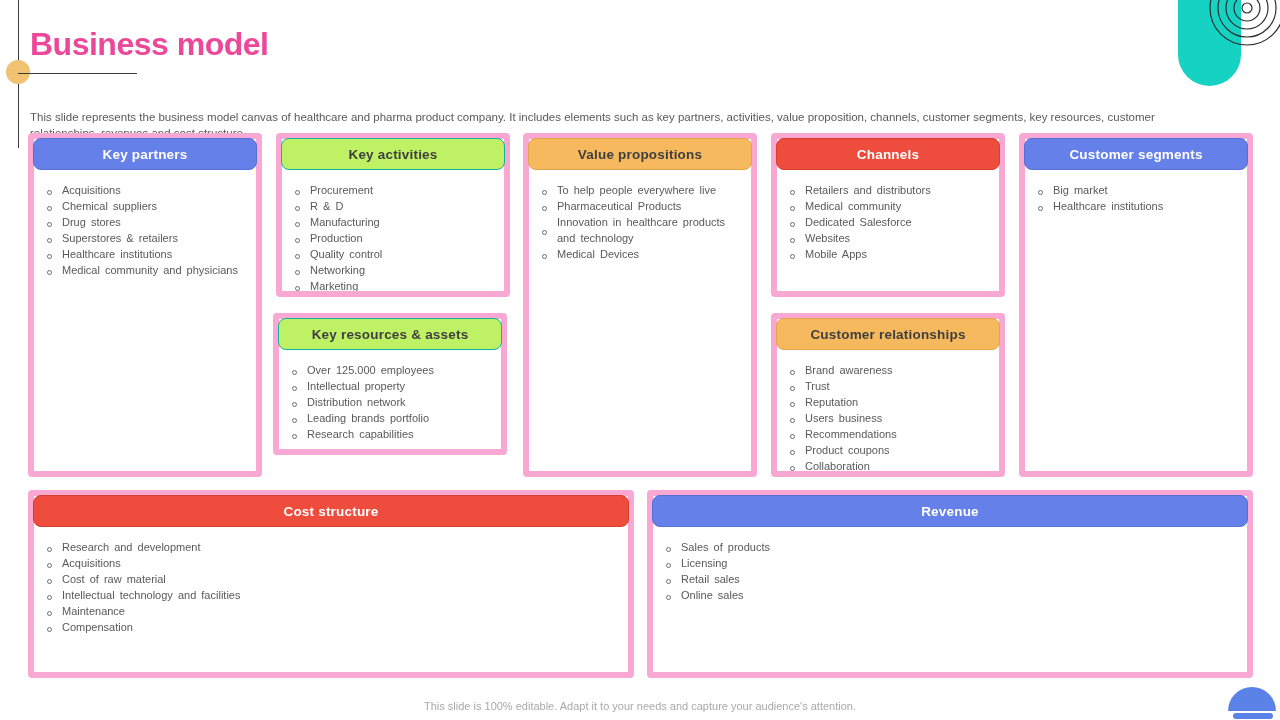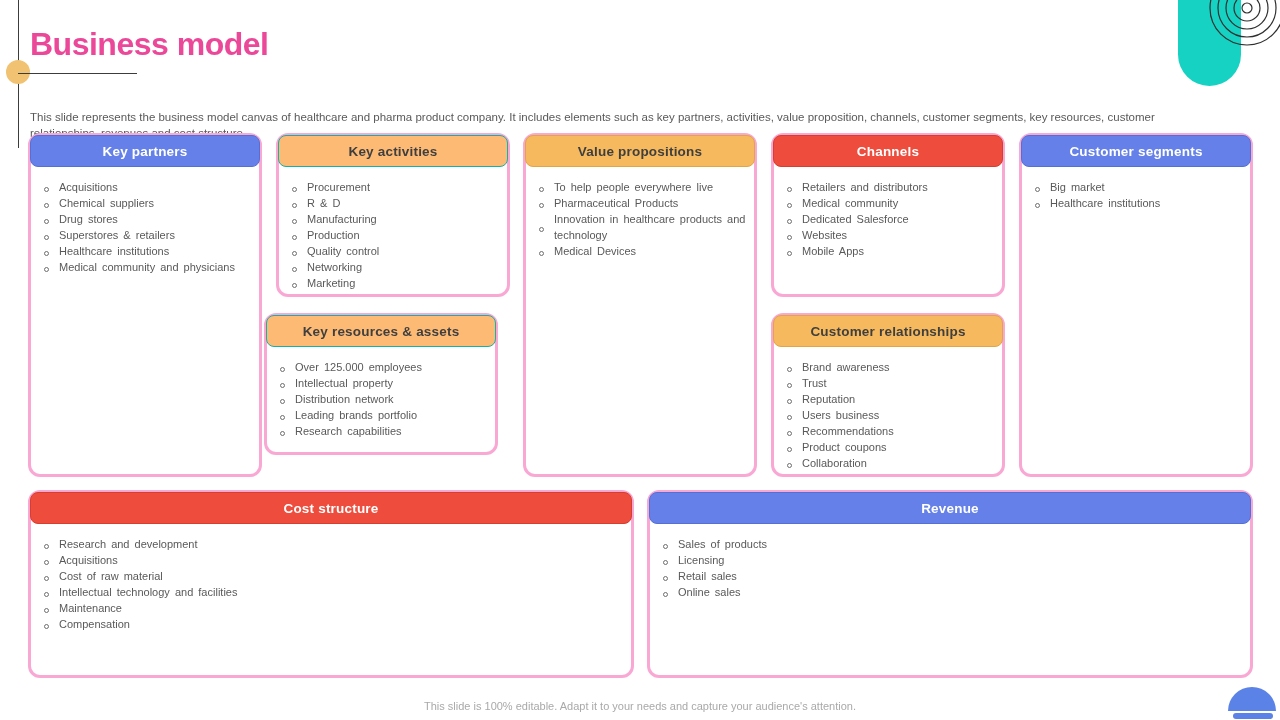--- a/index.html
+++ b/index.html
@@ -59,32 +59,32 @@
   
   .footer {
     position: absolute; left: 0; top: 700px; width: 1280px;
     text-align: center; font-size: 11px; color: #a9a9a9;
   }
 
   
   .box {
     position: absolute;
     background: #ffffff;
-    border: 3px solid #f9a8d4;
-    border-radius: 12px;
+    border: 6px solid #f9a8d4;
+    border-radius: 4px;
   }
   .box-header {
     position: absolute; top: -1px; left: -1px; right: -1px; height: 32px;
     border-radius: 8px;
     display: flex; align-items: center; justify-content: center;
     font-size: 13.5px; font-weight: 700; letter-spacing: 0.2px;
     border: 1px solid transparent;
   }
   .hdr-blue   { background: #6580e8; border-color: #5570d4; color: #ffffff; }
-  .hdr-teal   { background: #fdba74; border-color: #10b3a6; color: #3f3f3f; }
+  .hdr-teal   { background: #bef264; border-color: #10b3a6; color: #3f3f3f; }
   .hdr-orange { background: #f6b95d; border-color: #e0a548; color: #3f3f3f; }
   .hdr-red    { background: #ee4c3c; border-color: #d63e2e; color: #ffffff; }
 
   .box-body {
     position: absolute; top: 32px; left: 0; right: 0; bottom: 0;
     padding: 11px 8px 6px 12px;
     overflow: hidden;
   }
   .bullet-item {
     display: flex; align-items: center;
@@ -93,21 +93,21 @@
   }
   .bullet-dot {
     flex: none; width: 5px; height: 5px; margin: 5px 10px 0 1px;
     border: 1px solid #6e6e6e; border-radius: 50%;
     background: transparent;
   }
 
   
   #box-key-partners           { left: 28px;   top: 133px; width: 234px; height: 344px; }
   #box-key-activities         { left: 276px;  top: 133px; width: 234px; height: 164px; }
-  #box-key-resources          { left: 264px;  top: 313px; width: 234px; height: 142px; }
+  #box-key-resources          { left: 273px;  top: 313px; width: 234px; height: 142px; }
   #box-value-propositions     { left: 523px;  top: 133px; width: 234px; height: 344px; }
   #box-channels               { left: 771px;  top: 133px; width: 234px; height: 164px; }
   #box-customer-relationships { left: 771px;  top: 313px; width: 234px; height: 164px; }
   #box-customer-segments      { left: 1019px; top: 133px; width: 234px; height: 344px; }
   #box-cost-structure         { left: 28px;   top: 490px; width: 606px; height: 188px; }
   #box-revenue                { left: 647px;  top: 490px; width: 606px; height: 188px; }
 </style>
 </head>
 <body>
 

